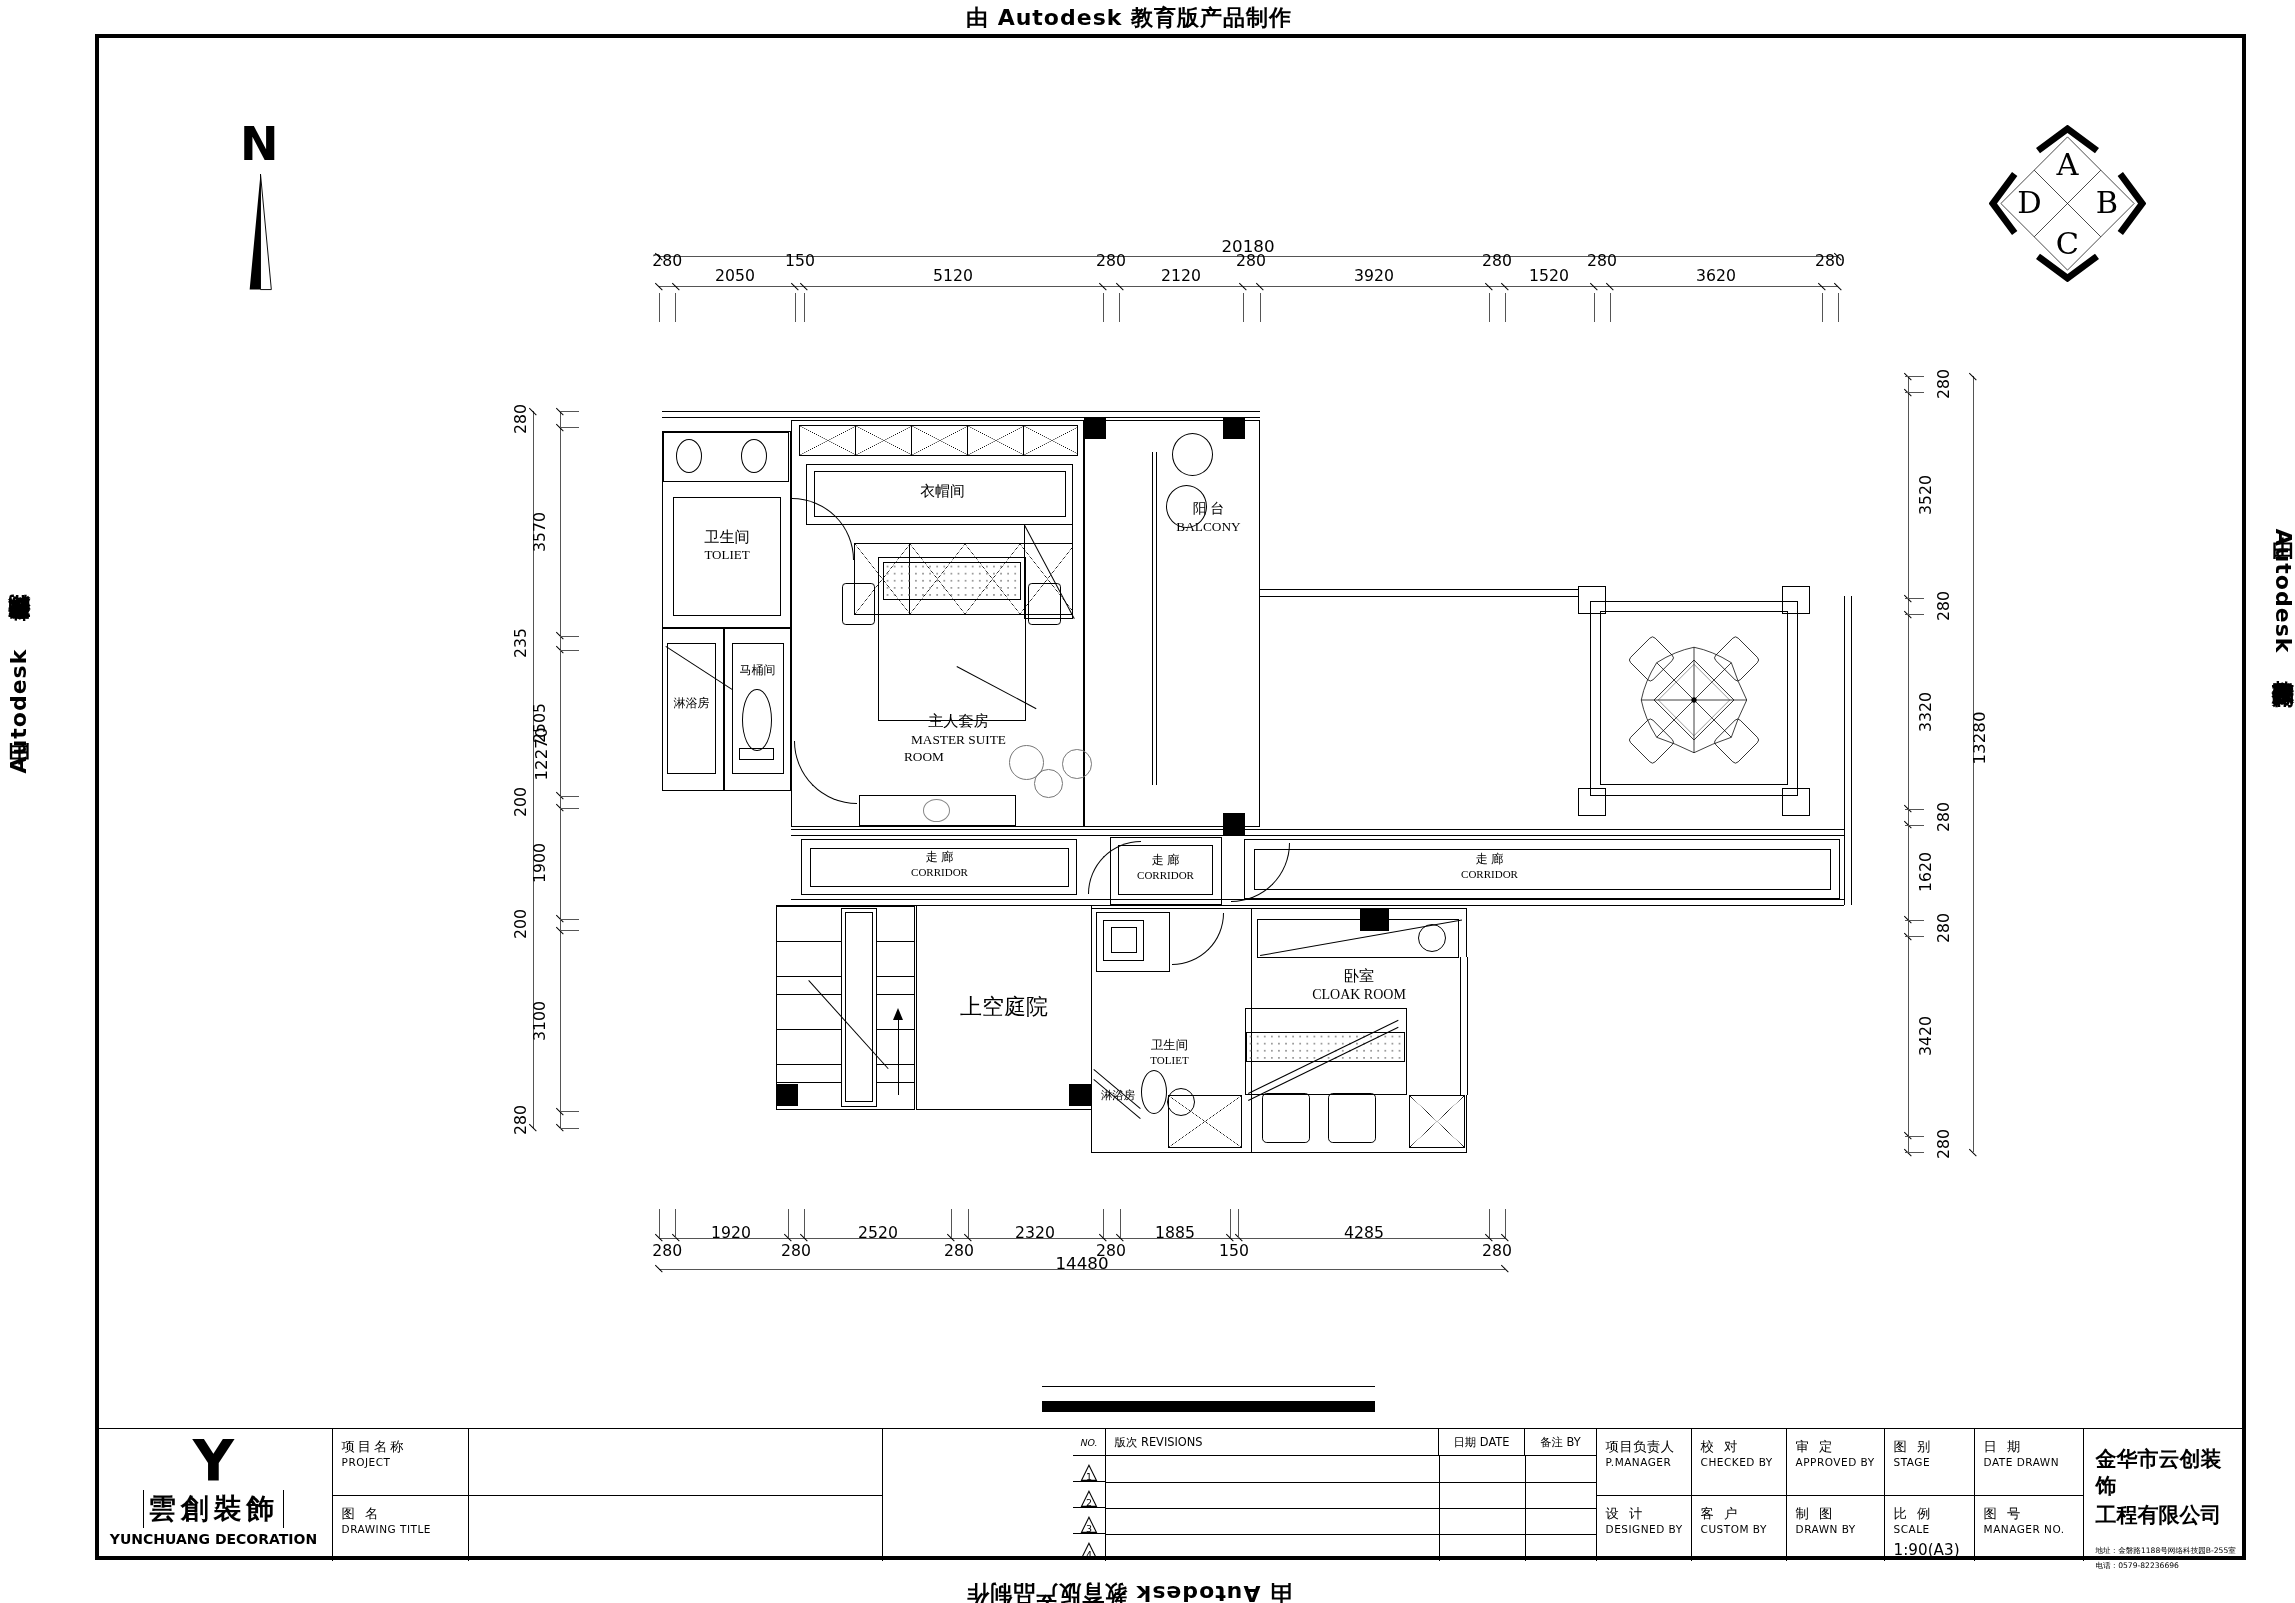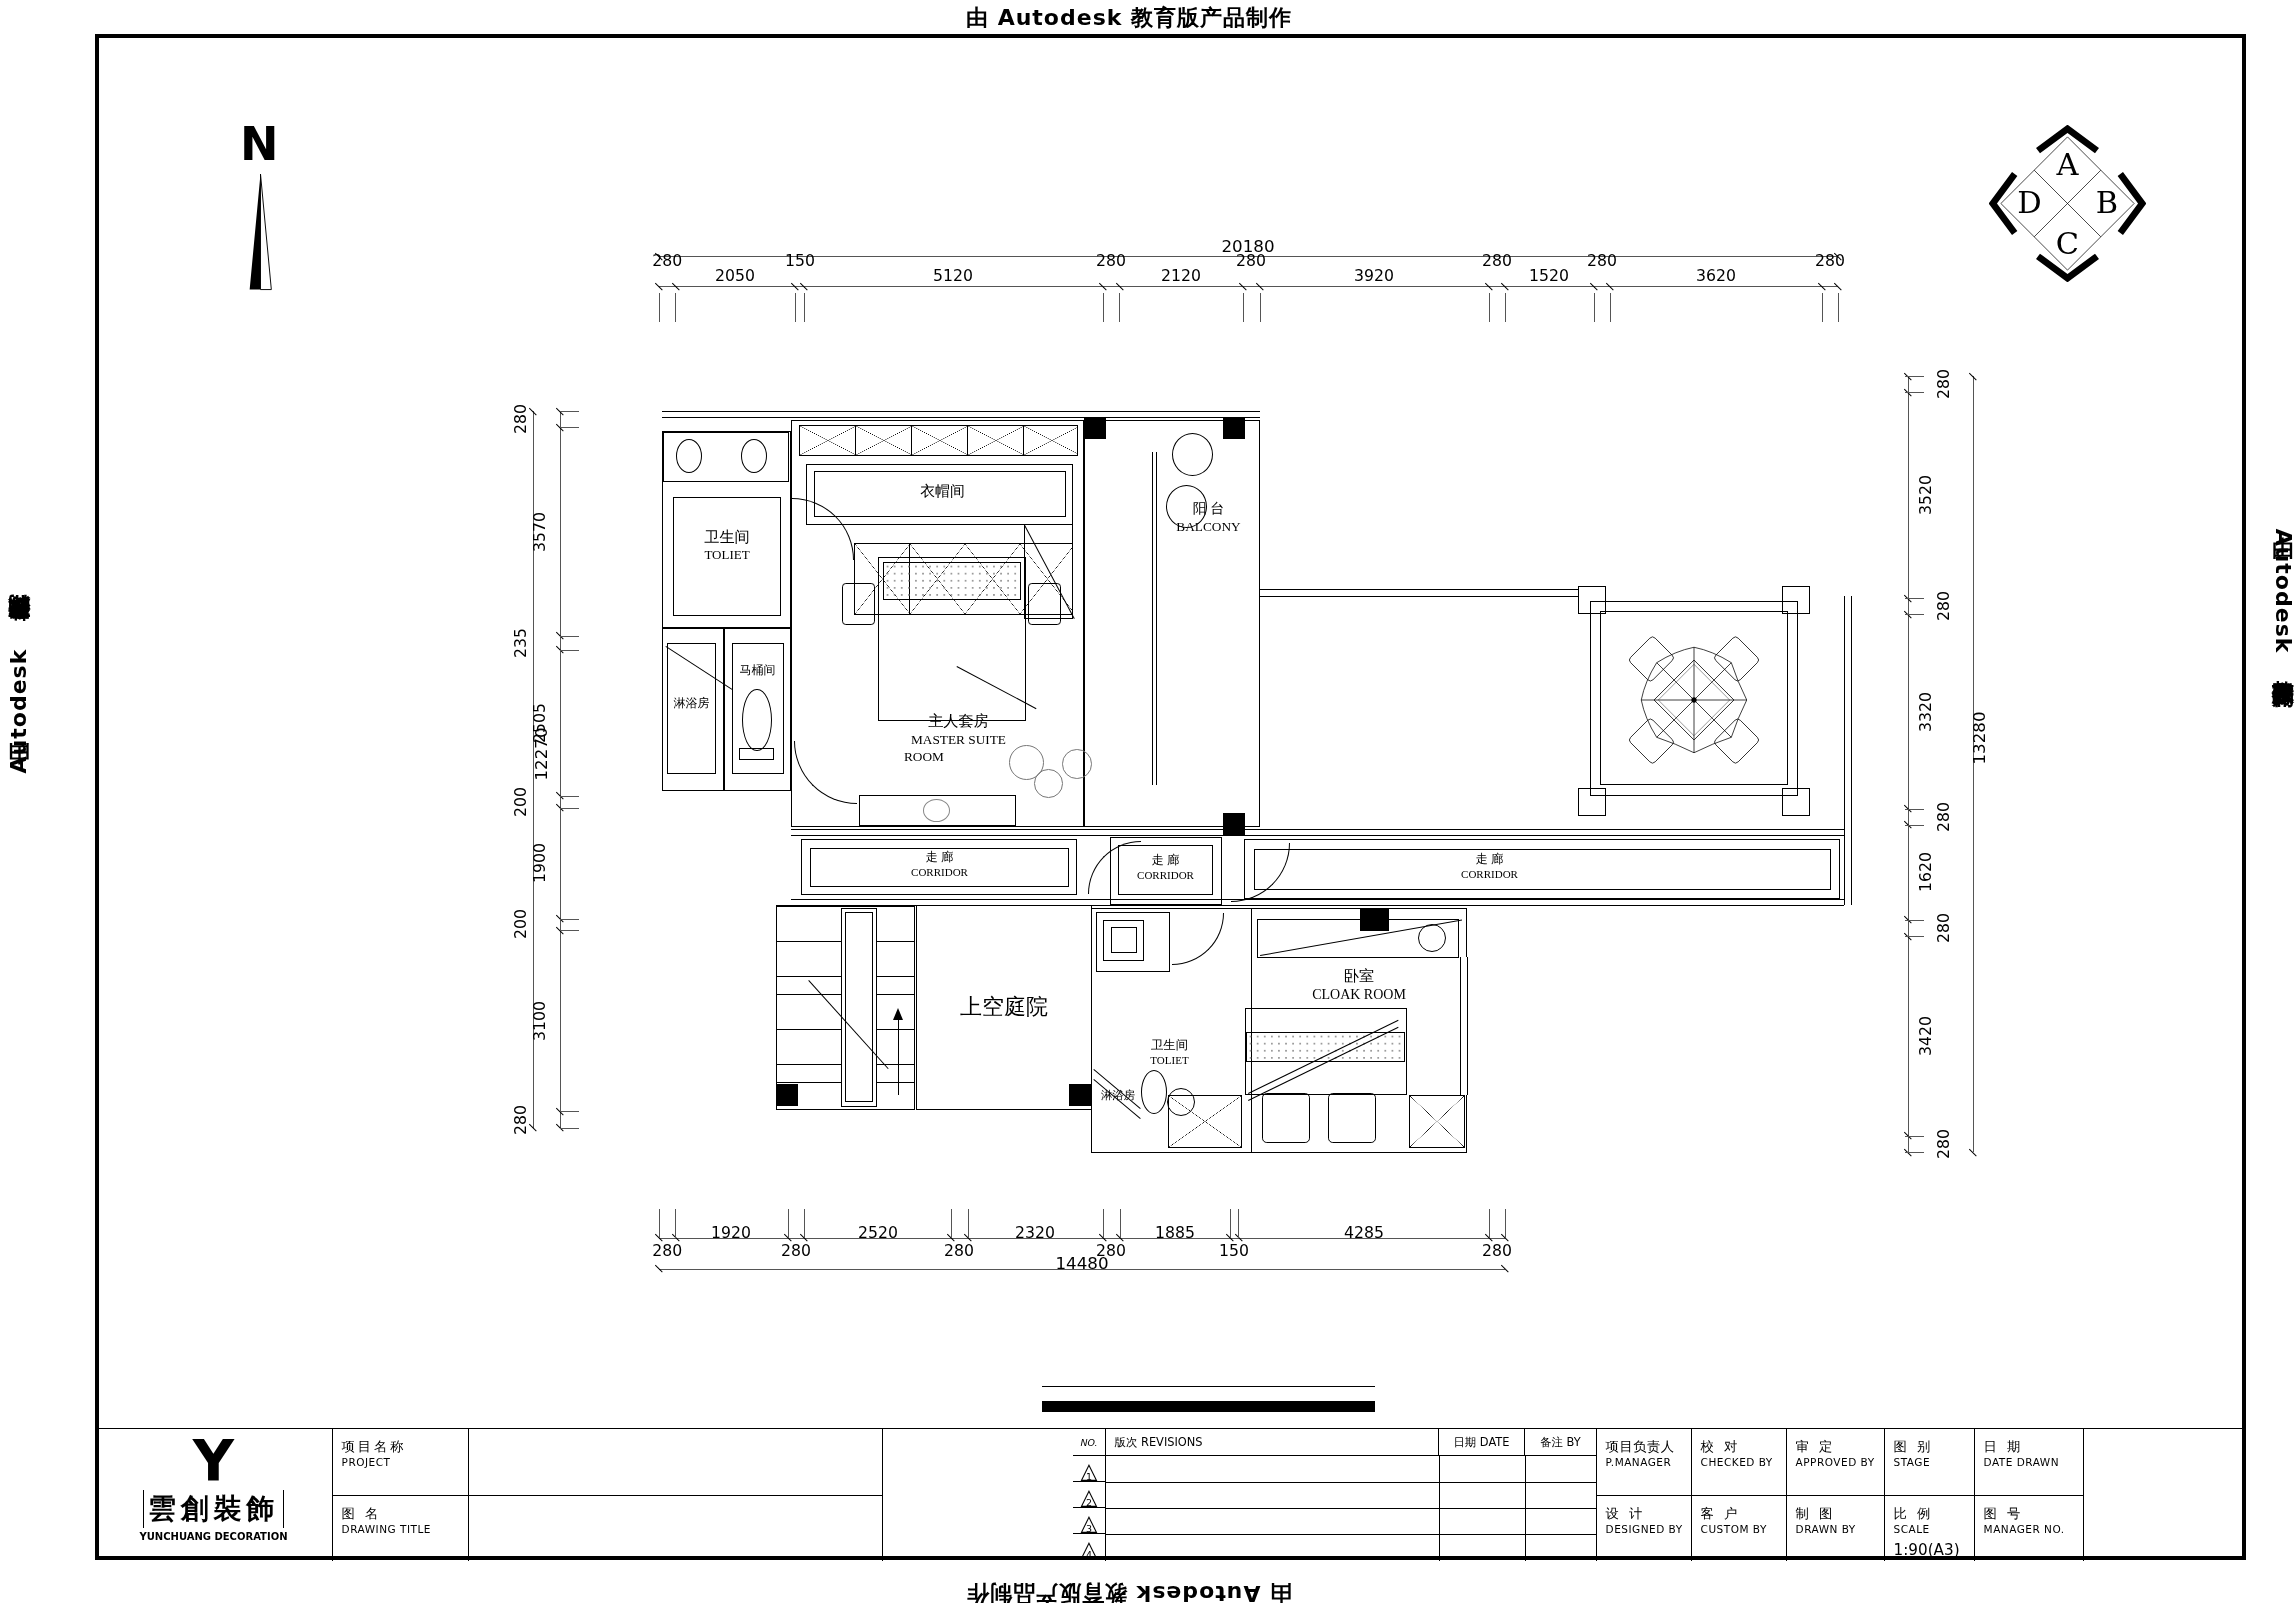--- a/index.html
+++ b/index.html
@@ -406,21 +406,21 @@
     </div>
 
   <div class="abs hair" style="left:1042px;top:1386px;width:333px;height:1px;"></div>
   <div class="abs hair" style="left:1042px;top:1401px;width:333px;height:10.5px;"></div>
 
   <div class="abs" style="left:95px;top:1428px;width:2151px;height:132px;border-top:1.9px solid #000;">
 
     <div class="tb-cell" style="left:0;top:0;width:238px;height:132px;border:0;border-right:1px solid #000;text-align:center;">
       <div style="font-size:57px;font-weight:bold;line-height:1.0;margin-top:3.8px;">Y</div>
       <div style="font-size:28px;font-weight:bold;letter-spacing:4.8px;border-left:1.9px solid #000;border-right:1.9px solid #000;display:inline-block;padding:0 3.8px;">雲創裝飾</div>
-      <div style="font-size:10px;font-weight:bold;margin-top:2.9px;">YUNCHUANG  DECORATION</div>
+      <div style="font-size:14px;font-weight:bold;margin-top:2.9px;">YUNCHUANG  DECORATION</div>
     </div>
 
     <div class="tb-cell tb-pad" style="left:238px;top:0;width:136px;height:67px;border:0;border-right:1px solid #000;border-bottom:1px solid #000;">
       <div class="tb-cn">项目名称</div>
       <div class="tb-en">PROJECT</div>
     </div>
     <div class="tb-cell tb-pad" style="left:238px;top:67px;width:136px;height:65px;border:0;border-right:1px solid #000;">
       <div class="tb-cn">图 名</div>
       <div class="tb-en">DRAWING TITLE</div>
     </div>
@@ -489,15 +489,21 @@
 
     <div class="tb-cell tb-pad" style="left:1880px;top:0;width:109px;height:67px;border:0;border-right:1px solid #000;border-bottom:1px solid #000;">
       <div class="tb-cn">日 期</div>
         <div class="tb-en">DATE DRAWN</div>
     </div>
     <div class="tb-cell tb-pad" style="left:1880px;top:67px;width:109px;height:65px;border:0;border-right:1px solid #000;">
       <div class="tb-cn">图 号</div>
         <div class="tb-en">MANAGER NO.</div>
     </div>
 
+    <div class="tb-cell" style="left:1989px;top:0;width:157px;height:132px;border:0;">
+      <div class="lbl" style="font-size:21px;font-weight:bold;text-align:left;margin:17px 0 0 11.4px;">金华市云创装饰</div>
+      <div class="lbl" style="font-size:21px;font-weight:bold;text-align:left;margin:1.9px 0 0 11.4px;">工程有限公司</div>
+      <div style="font-size:7.6px;margin:16px 0 0 11.4px;">地址：金磐路1188号网络科技园B-255室</div>
+      <div style="font-size:7.6px;margin:5.7px 0 0 11.4px;">电话：0579-82236696</div>
+    </div>
   </div>
 </div>
 
 
 </body></html>

